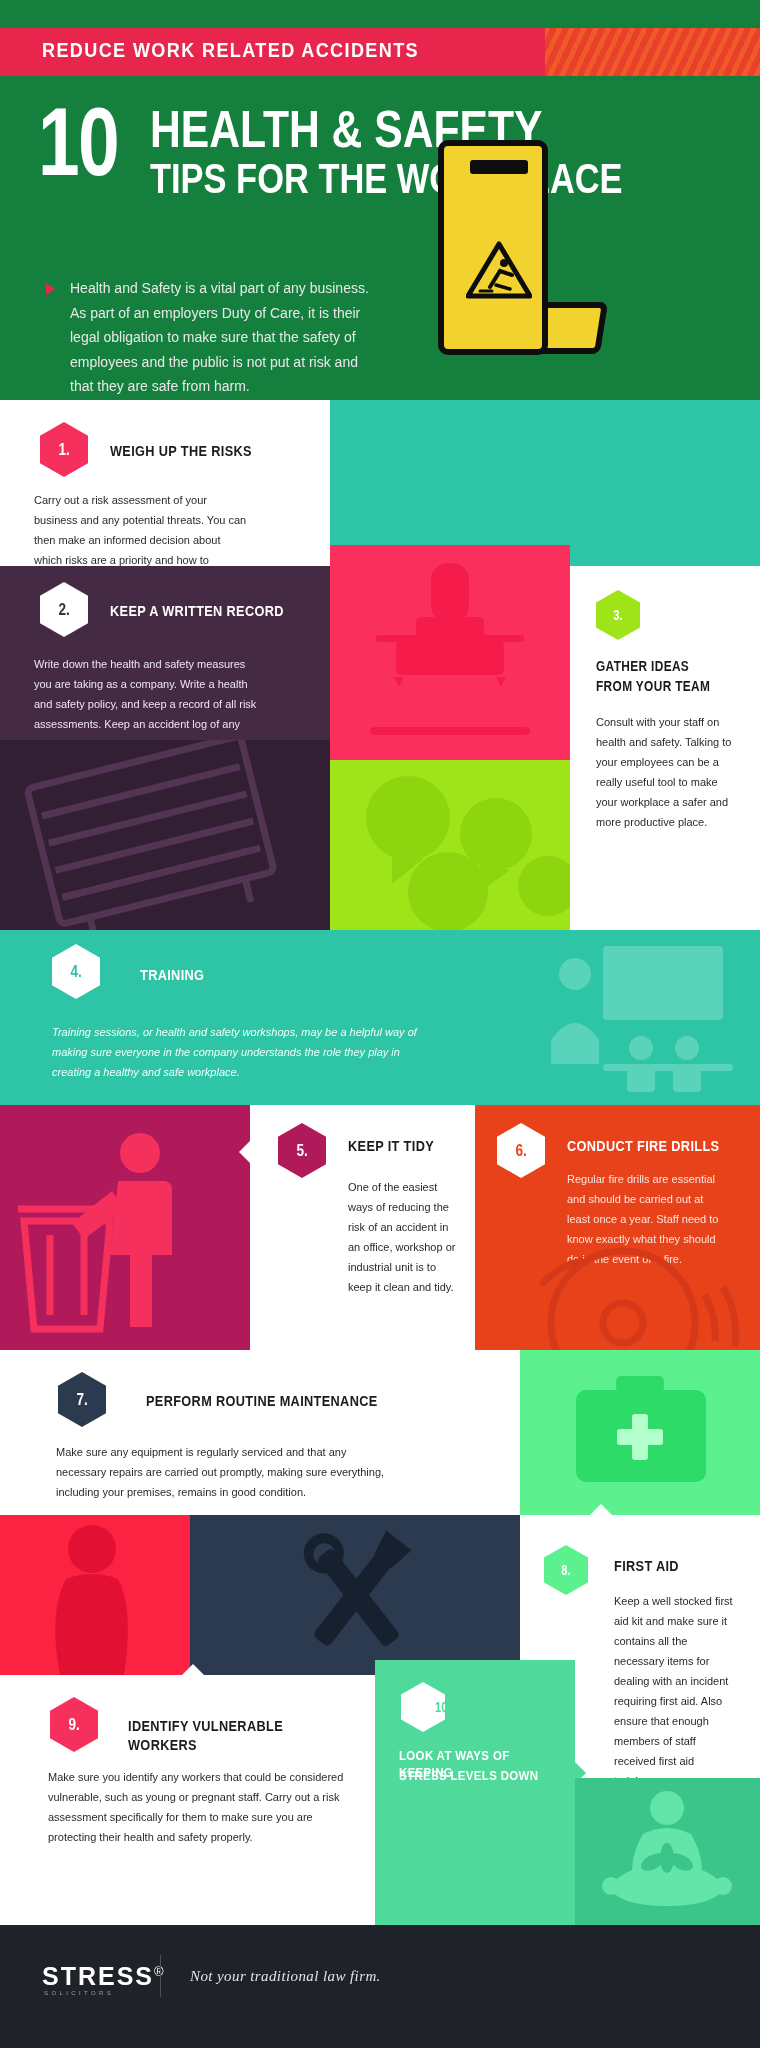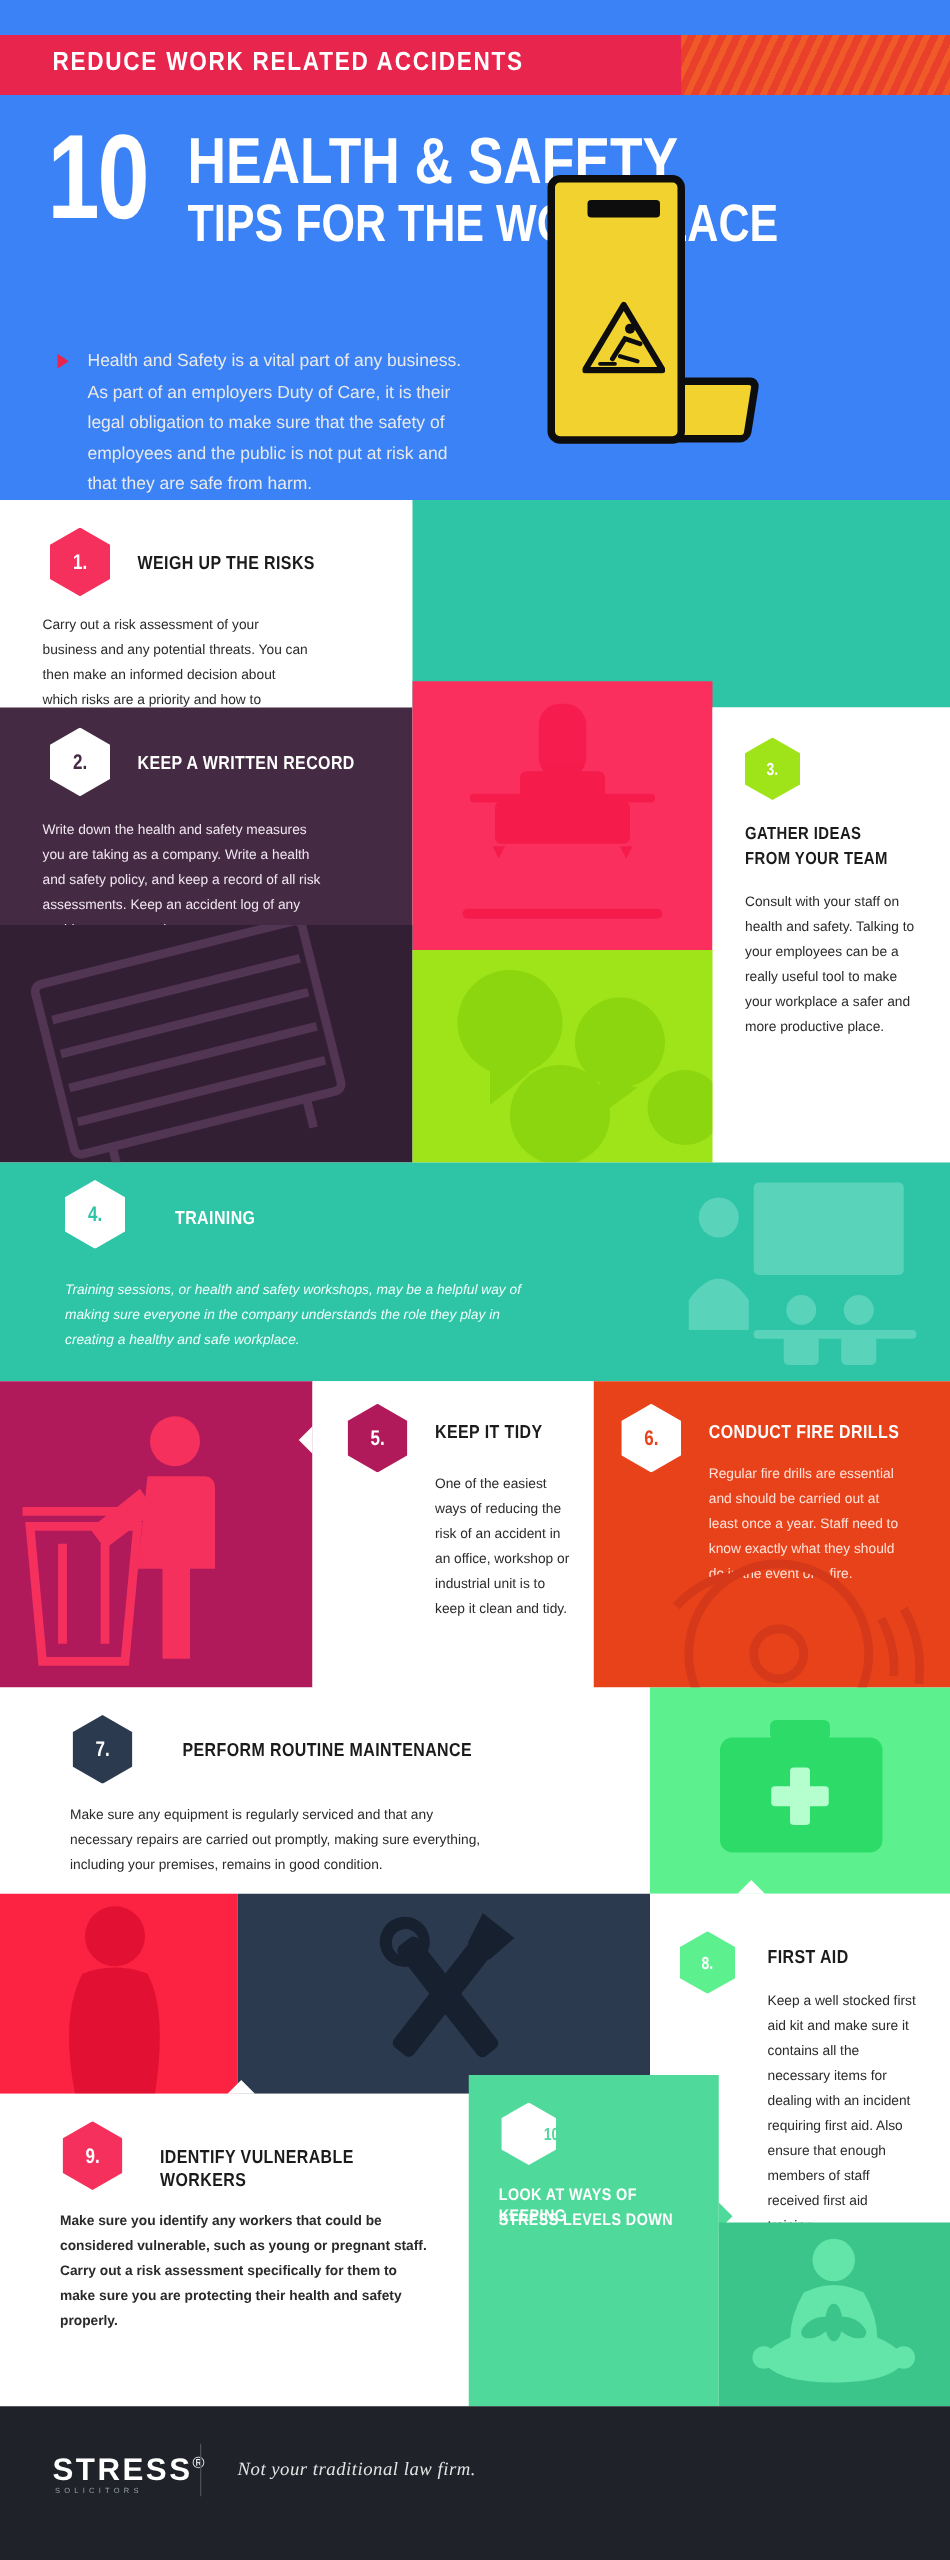--- a/index.html
+++ b/index.html
@@ -6,21 +6,21 @@
   body {
     width:760px; height:2048px;
     background:#0d0d0d;
     font-family:"Liberation Sans", sans-serif;
     overflow:hidden;
     position:relative;
   }
   .page { width:760px; height:2048px; position:relative; background:#ffffff; }
 
   
-  .hdr { position:absolute; left:0; top:0; width:760px; height:400px; background:#3b82f6; overflow:hidden; }
+  .hdr { position:absolute; left:0; top:0; width:760px; height:400px; background:#15803d; overflow:hidden; }
   .ribbon { position:absolute; left:0; top:28px; width:545px; height:48px; background:#e8254c; }
   .ribbon-tip { position:absolute; left:545px; top:28px; width:0; height:0;
     border-top:24px solid transparent; border-bottom:24px solid transparent; border-left:18px solid #e8254c; }
   .ribbon-txt { position:absolute; left:42px; top:38px; color:#fff; font-size:21px; font-weight:bold;
     letter-spacing:1.6px; transform:scaleX(.86); transform-origin:left center; font-family:"Liberation Sans", sans-serif; }
   .stripes { position:absolute; left:545px; top:28px; width:215px; height:48px;
     background:repeating-linear-gradient(115deg,#f05a28 0px,#f05a28 5px,#e8402a 5px,#e8402a 11px); }
 
   .big10 { position:absolute; left:38px; top:100px; font-size:96px; font-weight:bold; color:#fff;
     letter-spacing:-2px; line-height:.88; transform:scaleX(.78); transform-origin:left top; }
@@ -317,21 +317,21 @@
     <div class="head" style="left:94px;top:42px;color:#1b1b1b;">FIRST AID</div>
     <div class="body" style="left:94px;top:76px;width:122px;color:#2a2a2a;">Keep a well stocked first aid kit and make sure it contains all the necessary items for dealing with an incident requiring first aid. Also ensure that enough members of staff received first aid training.</div>
   </div>
 
   <div class="s9">
     <div class="nub-d" style="left:182px;top:-11px;border-bottom:11px solid #fff;"></div>
     <div class="hex" style="left:50px;top:22px;background:#f6305c;color:#fff;">
       <span>9.</span>
     </div>
     <div class="head" style="left:128px;top:42px;color:#1b1b1b;">IDENTIFY VULNERABLE WORKERS</div>
-    <div class="body" style="left:48px;top:92px;width:298px;color:#2a2a2a;font-weight:bold;">Make sure you identify any workers that could be considered vulnerable, such as young or pregnant staff. Carry out a risk assessment specifically for them to make sure you are protecting their health and safety properly.</div>
+    <div class="body" style="left:48px;top:92px;width:298px;color:#2a2a2a;">Make sure you identify any workers that could be considered vulnerable, such as young or pregnant staff. Carry out a risk assessment specifically for them to make sure you are protecting their health and safety properly.</div>
   </div>
 
   <div class="s10">
     <div class="hex hx-sm" style="left:26px;top:22px;background:#fff;color:#4fd99a;width:44px;height:50px;padding-left:39px;">
       <span>10.</span>
     </div>
     <div class="head" style="left:24px;top:88px;color:#fff;font-size:13.5px;">LOOK AT WAYS OF KEEPING</div>
     <div class="head" style="left:24px;top:108px;color:#fff;font-size:13.5px;">STRESS LEVELS DOWN</div>
     <div class="nub-r" style="left:200px;top:102px;border-left:11px solid #4fd99a;"></div>
   </div>

